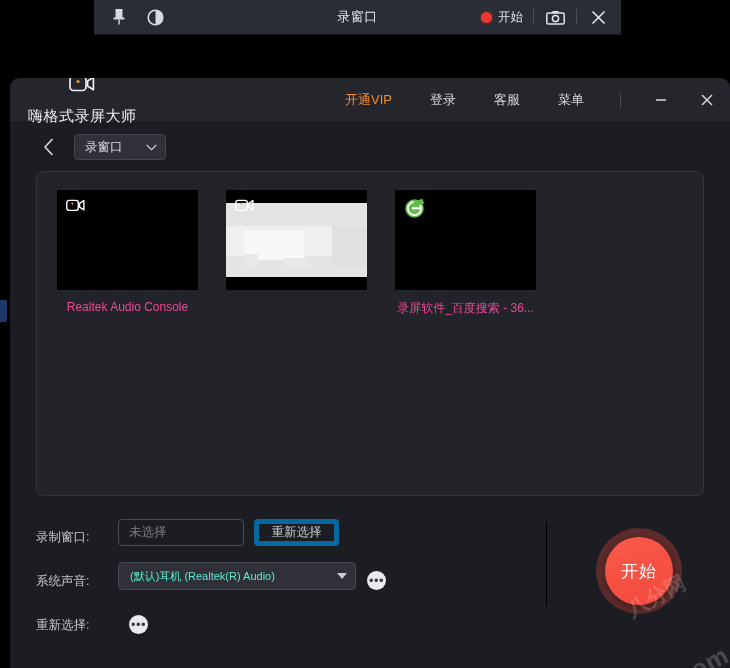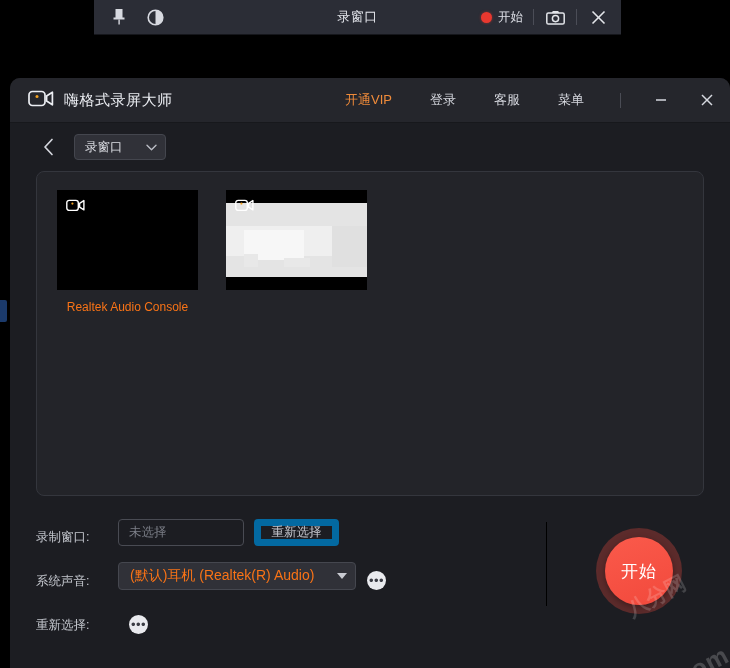--- a/index.html
+++ b/index.html
@@ -40,21 +40,21 @@
 
   
   .app-window {
     position: absolute; left: 10px; top: 78px; width: 720px; height: 590px;
     background: #1c1d22; border-radius: 10px 10px 0 0; overflow: hidden;
   }
   .titlebar {
     height: 45px; background: #25262c; display: flex; align-items: center;
     padding: 0 0 0 18px; border-bottom: 1px solid #17181c;
   }
-  .brand { display: flex; align-items: center; gap: 10px; }
+  .brand { display: flex; align-items: center; gap: 10px; flex-direction: column; }
   .brand-name { font-size: 15px; color: #eceef3; letter-spacing: .5px; }
   .tb-right { margin-left: auto; display: flex; align-items: center; gap: 16px; padding-right: 8px; }
   .tb-link { font-size: 13px; color: #d6d8df; padding: 6px 11px; cursor: pointer; }
   .tb-link.vip { color: #f08b3a; }
   .tb-div { width: 1px; height: 15px; background: #4a4c55; margin: 0 9px; }
   .win-btn {
     width: 30px; height: 30px; display: flex; align-items: center; justify-content: center;
     cursor: pointer;
   }
 
@@ -82,45 +82,45 @@
   }
   .grid { display: flex; gap: 28px; flex-wrap: wrap; }
   .card { width: 141px; cursor: pointer; }
   .thumb {
     width: 141px; height: 100px; background: #000; position: relative; overflow: hidden;
   }
   .thumb-ico { position: absolute; left: 9px; top: 8px; }
   .calc-preview { position: absolute; left: 0; top: 13px; width: 141px; height: 74px; background: #e4e4e4; }
   .calc-band { position: absolute; background: #ececec; }
   .card-label {
-    margin-top: 10px; font-size: 12px; color: #f97316; text-align: center;
+    margin-top: 10px; font-size: 12px; color: #ec4899; text-align: center;
     white-space: nowrap; overflow: hidden; text-overflow: ellipsis;
   }
 
   
   .bottom { position: relative; margin-top: 12px; padding: 0 26px; }
   .row { display: flex; align-items: flex-end; height: 38px; margin-bottom: 6px; }
   .row-label { width: 82px; font-size: 12.5px; color: #c4c7ce; }
   .field {
     width: 126px; height: 27px; background: transparent; border: 1px solid #494b53;
     border-radius: 4px; display: flex; align-items: center; padding: 0 10px;
   }
   .field-ph { font-size: 12.5px; color: #7c7f88; }
   .btn-outline {
-    margin-left: 10px; width: 85px; height: 27px; border: 7px solid #0369a1;
+    margin-left: 10px; width: 85px; height: 27px; border: 5px solid #0369a1;
     border-radius: 4px; background: transparent; color: #c8cad1; font-size: 12.5px;
     display: flex; align-items: center; justify-content: center; cursor: pointer;
   }
   .combo {
     width: 238px; height: 28px; background: #303138; border: 1px solid #45474f;
     border-radius: 4px; display: flex; align-items: center;
     padding: 0 8px 0 11px; cursor: pointer;
   }
   .combo-val {
-    flex: 1; font-size: 14px; color: #f97316; white-space: nowrap;
+    flex: 1; font-size: 11px; color: #5eead4; white-space: nowrap;
     overflow: hidden; text-overflow: ellipsis;
   }
   .caret { width: 0; height: 0; border-left: 5px solid transparent; border-right: 5px solid transparent;
            border-top: 6px solid #c9cbd2; margin-left: 6px; }
   .dots {
     margin-left: 11px; width: 19px; height: 19px; border-radius: 50%; background: #e9eaee;
     display: flex; align-items: center; justify-content: center; cursor: pointer;
   }
   .dots span { font-size: 13px; color: #3a3c44; line-height: 6px; letter-spacing: .5px; }
 
@@ -278,20 +278,33 @@
             <span class="thumb-ico">
               <svg width="19" height="13" viewBox="0 0 19 13">
                 <rect x="0.8" y="1.4" width="11.5" height="10" rx="2.4" fill="none" stroke="#ffffff" stroke-width="1.4"></rect>
                 <path d="M13.6 4.4 L17.9 1.6 L17.9 10.9 L13.6 8.2 Z" fill="none" stroke="#ffffff" stroke-width="1.4" stroke-linejoin="round"></path>
                 <circle cx="6.4" cy="4.6" r="1.1" fill="#f0a020"></circle>
               </svg>
             </span>
           </div>
         </div>
 
+        <div class="card">
+          <div class="thumb">
+            <span class="thumb-ico">
+              <svg width="21" height="21" viewBox="0 0 21 21">
+                <circle cx="10.5" cy="10.5" r="9.3" fill="#62bb46"></circle>
+                <circle cx="10.5" cy="10.5" r="6.6" fill="none" stroke="#ffffff" stroke-width="1.9"></circle>
+                <rect x="9.4" y="3.6" width="9.6" height="5.2" fill="#62bb46" transform="rotate(-18 9.4 3.6)"></rect>
+                <rect x="8.0" y="9.3" width="9.2" height="2.0" fill="#ffffff"></rect>
+              </svg>
+            </span>
+          </div>
+          <div class="card-label">录屏软件_百度搜索 - 36...</div>
+        </div>
 
       </div>
     </div>
 
     <div class="bottom">
 
       <div class="row">
         <div class="row-label">录制窗口:</div>
         <div class="field">
           <span class="field-ph">未选择</span>

